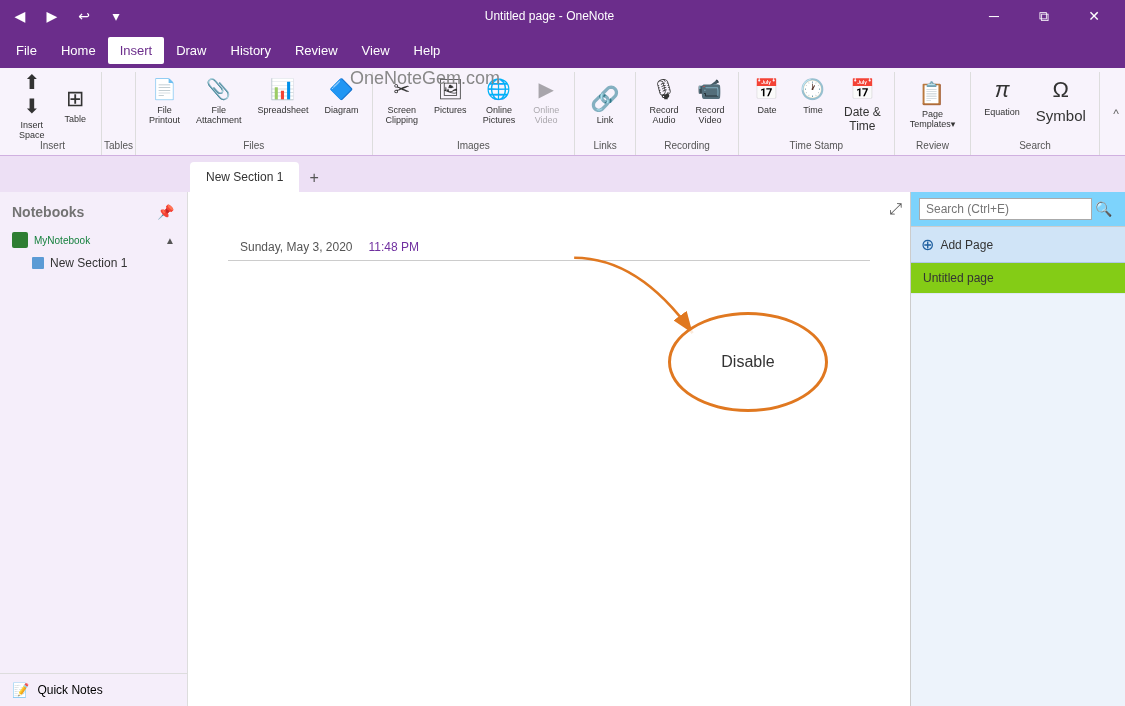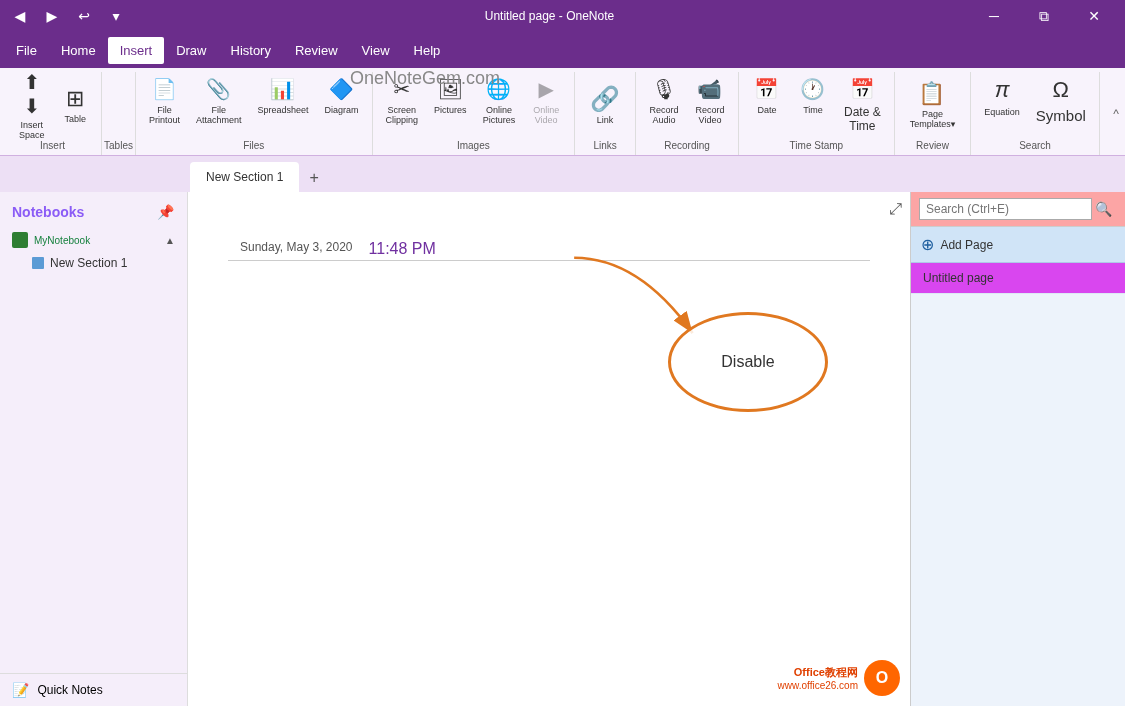--- a/index.html
+++ b/index.html
@@ -138,21 +138,21 @@
       width: 188px;
       background: #f5eefa;
       border-right: 1px solid #ddd;
       display: flex;
       flex-direction: column;
     }
     .sidebar-header {
       padding: 12px 12px 8px 12px;
       display: flex; align-items: center; justify-content: space-between;
     }
-    .sidebar-title { font-size: 14px; font-weight: 600; color: #8b5cf6; }
+    .sidebar-title { font-size: 14px; font-weight: 600; color: #737373; }
     .sidebar-pin { color: #555; cursor: pointer; font-size: 14px; }
     .notebook-item {
       padding: 4px 12px;
       display: flex; align-items: center; gap: 6px;
       cursor: pointer; border-radius: 2px;
     }
     .notebook-icon { width: 16px; height: 16px; background: #2e7d32; display: inline-block; border-radius: 2px; }
     .notebook-label { font-size: 10px; color: #15803d; }
     .notebook-arrow { margin-left: auto; font-size: 10px; color: #555; }
     .section-item {
@@ -183,21 +183,21 @@
       background: transparent; border: none; cursor: pointer;
       color: #555; font-size: 16px;
     }
     .page-date-area {
       position: absolute;
       top: 48px;
       left: 40px;
       display: flex; gap: 16px;
     }
     .page-date { color: #555; font-size: 12px; margin-left: 12px; }
-    .page-time { color: #7030a0; font-size: 16px; }
+    .page-time { color: #7030a0; font-size: 12px; }
     .page-line {
       position: absolute; top: 68px; left: 40px; right: 40px;
       height: 1px; background: #ccc;
     }
 
     
     .disable-bubble {
       position: absolute;
       top: 120px;
       left: 480px;
@@ -227,21 +227,21 @@
       width: 215px;
       background: #edf3fb;
       border-left: 1px solid #ccc;
       display: flex;
       flex-direction: column;
     }
     .right-panel-search {
       display: flex; align-items: center;
       padding: 6px 8px;
       border-bottom: 1px solid #ccc;
-      background: #fca5a5;
+      background: #7dd3fc;
     }
     .search-input {
       flex: 1; border: 1px solid #aaa; padding: 3px 6px;
       font-size: 12px; outline: none; background: white;
     }
     .search-btn {
       background: transparent; border: none; cursor: pointer; color: #555; font-size: 14px; padding: 2px 4px;
     }
     .add-page-btn {
       display: flex; align-items: center; gap: 6px;
@@ -250,21 +250,21 @@
       color: #333; font-size: 12px;
     }
     .add-page-icon { font-size: 16px; color: #2060a0; }
     .page-list-item {
       padding: 8px 12px;
       cursor: pointer;
       background: white;
       border-bottom: 1px solid #dde8f5;
       font-size: 12px; color: #333;
     }
-    .page-list-item.active { background: #d946ef; }
+    .page-list-item.active { background: #84cc16; }
   </style>
 </head>
 <body>
 
 <div class="title-bar">
   <div class="title-bar-left">
     <button class="nav-btn">◀</button>
     <button class="nav-btn">▶</button>
     <button class="nav-btn">↩</button>
     <button class="nav-btn">▾</button>
@@ -465,29 +465,20 @@
 
     <svg class="arrow-line" viewBox="0 0 180 130" style="position:absolute; top:55px; left:340px; width:200px; height:140px; z-index:19; pointer-events:none;">
       <defs>
         <marker id="arrowhead" markerWidth="8" markerHeight="6" refX="8" refY="3" orient="auto">
           <polygon points="0 0, 8 3, 0 6" fill="#e07820"></polygon>
         </marker>
       </defs>
       <path d="M 40,10 Q 100,10 150,80" stroke="#e07820" stroke-width="2.5" fill="none" marker-end="url(#arrowhead)"></path>
     </svg>
 
-    <div style="position:absolute; bottom:10px; right:10px; display:flex; align-items:center; gap:6px; z-index:30;">
-      <div style="text-align:right;">
-        <div style="font-size:11px; color:#e04000; font-weight:600;">Office教程网</div>
-        <div style="font-size:10px; color:#e04000;">www.office26.com</div>
-      </div>
-      <div style="background:#ff6600; border-radius:50%; width:36px; height:36px; display:flex; align-items:center; justify-content:center; color:white; font-size:16px; font-weight:bold;">
-        <span>O</span>
-      </div>
-    </div>
   </div>
 
   <div class="right-panel">
     <div class="right-panel-search">
       <input class="search-input" type="text" placeholder="Search (Ctrl+E)" style="">
       <button class="search-btn">🔍</button>
     </div>
     <div class="add-page-btn">
       <span class="add-page-icon">⊕</span>
       <span>Add Page</span>

